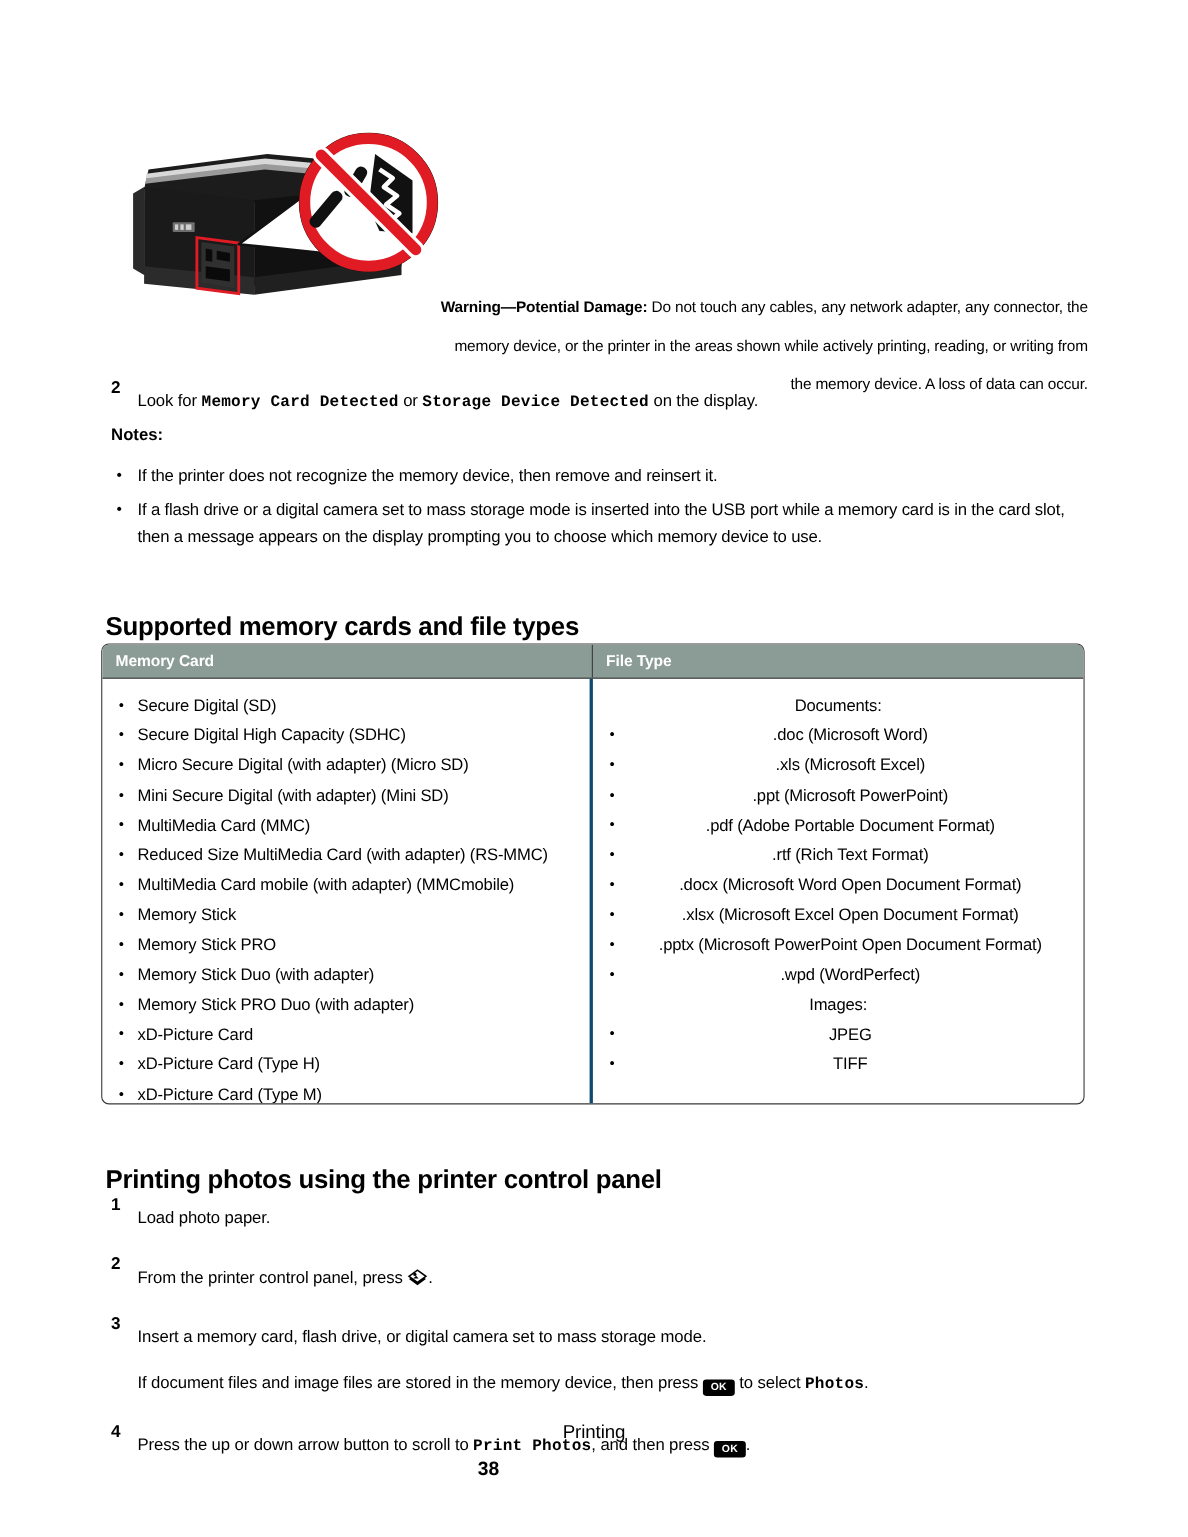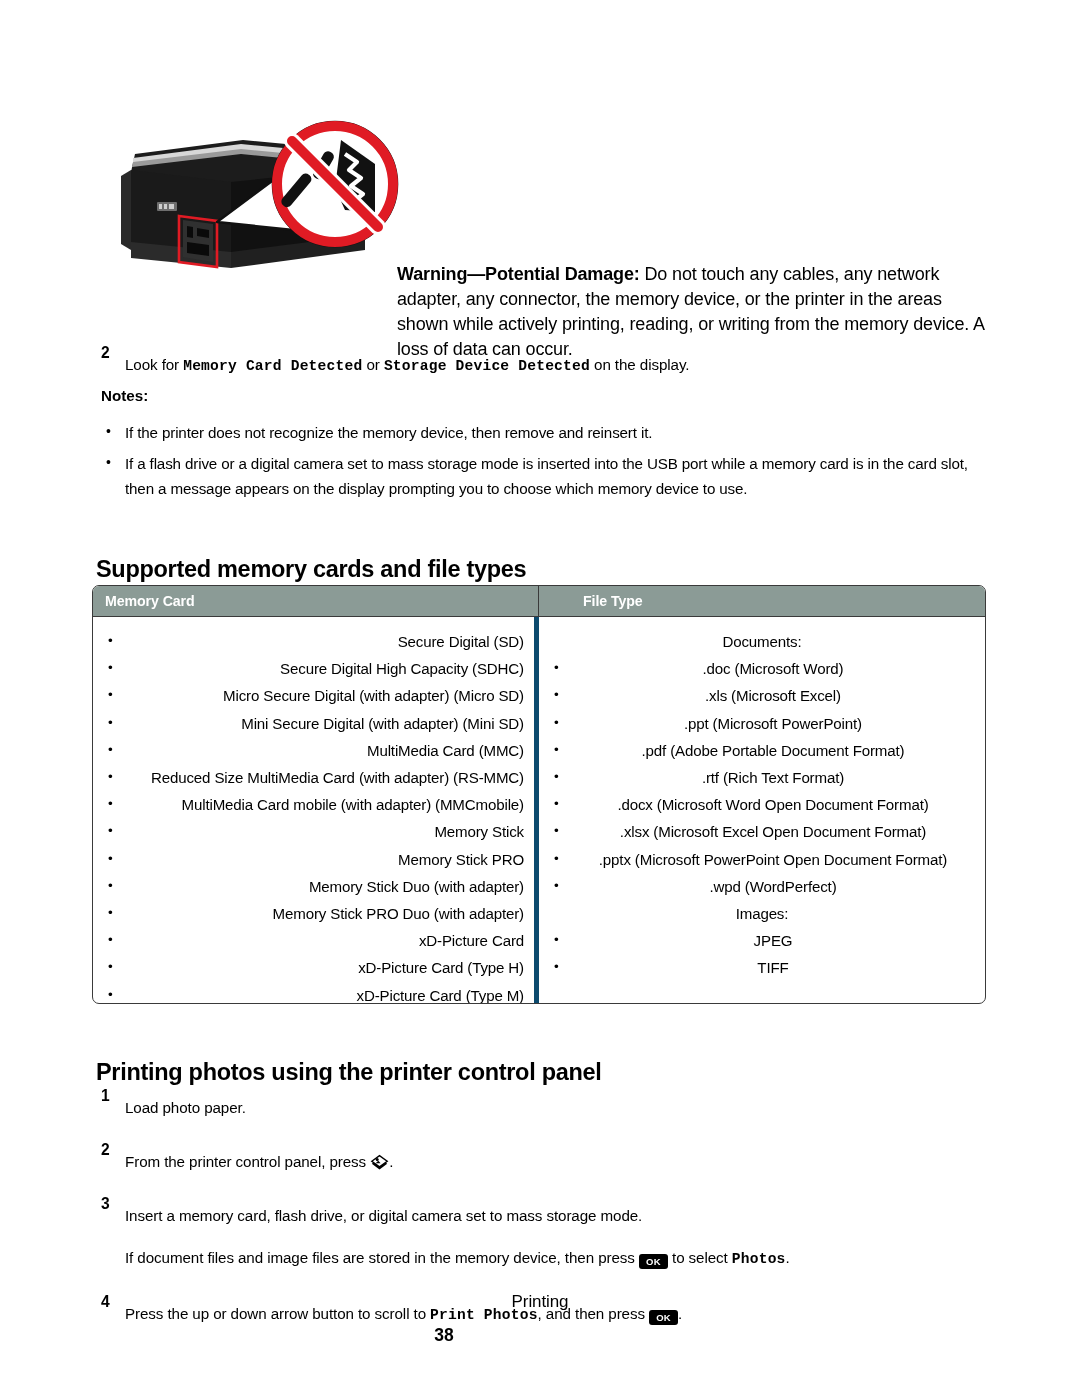--- a/index.html
+++ b/index.html
@@ -25,23 +25,24 @@
   .illus-svg { display: block; }
 
   
   .warning-block {
     position: absolute;
     left: 397px; top: 262px;
     width: 592px;
   }
   .warning-block p {
     margin: 0;
-    font-size: 18px;
-    line-height: 25px;
+    font-size: 14px;
+    line-height: 35px;
     letter-spacing: -0.15px;
+    text-align: right;
   }
   .warning-lead { font-weight: bold; }
 
   
   .step {
     position: absolute;
     display: flex;
     align-items: flex-start;
   }
   .step-num {
@@ -118,41 +119,40 @@
     border: 1px solid #3a3a3a;
     border-radius: 7px;
     overflow: hidden;
     background: #fff;
   }
   .t-head {
     display: flex;
     background: #8b9b96;
     height: 31px;
     border-bottom: 1px solid #3a3a3a;
-    gap: 32px;
   }
   .t-head .th {
     font-size: 14.2px;
     font-weight: bold;
     color: #ffffff;
     line-height: 30px;
     padding-left: 12px;
     letter-spacing: -0.1px;
   }
   .th-1 { width: 446px; border-right: 1px solid #3a3a3a; }
   .th-2 { flex: 1; }
 
   .t-body { display: flex; height: 386px; }
   .td {
     padding: 11px 10px 0 10px;
     font-size: 15.1px;
     line-height: 27.2px;
     letter-spacing: -0.15px;
   }
-  .td-1 { width: 446px; border-right: 5px solid #0c4a6e; text-align: right; }
+  .td-1 { width: 446px; border-right: 3px solid #0c4a6e; }
   .td-2 { flex: 1; text-align: center; }
 
   .blist { margin: 0; padding: 0; list-style: none; }
   .blist li {
     position: relative;
     padding-left: 22px;
     line-height: 27.2px;
   }
   .blist li::before {
     content: "•";

